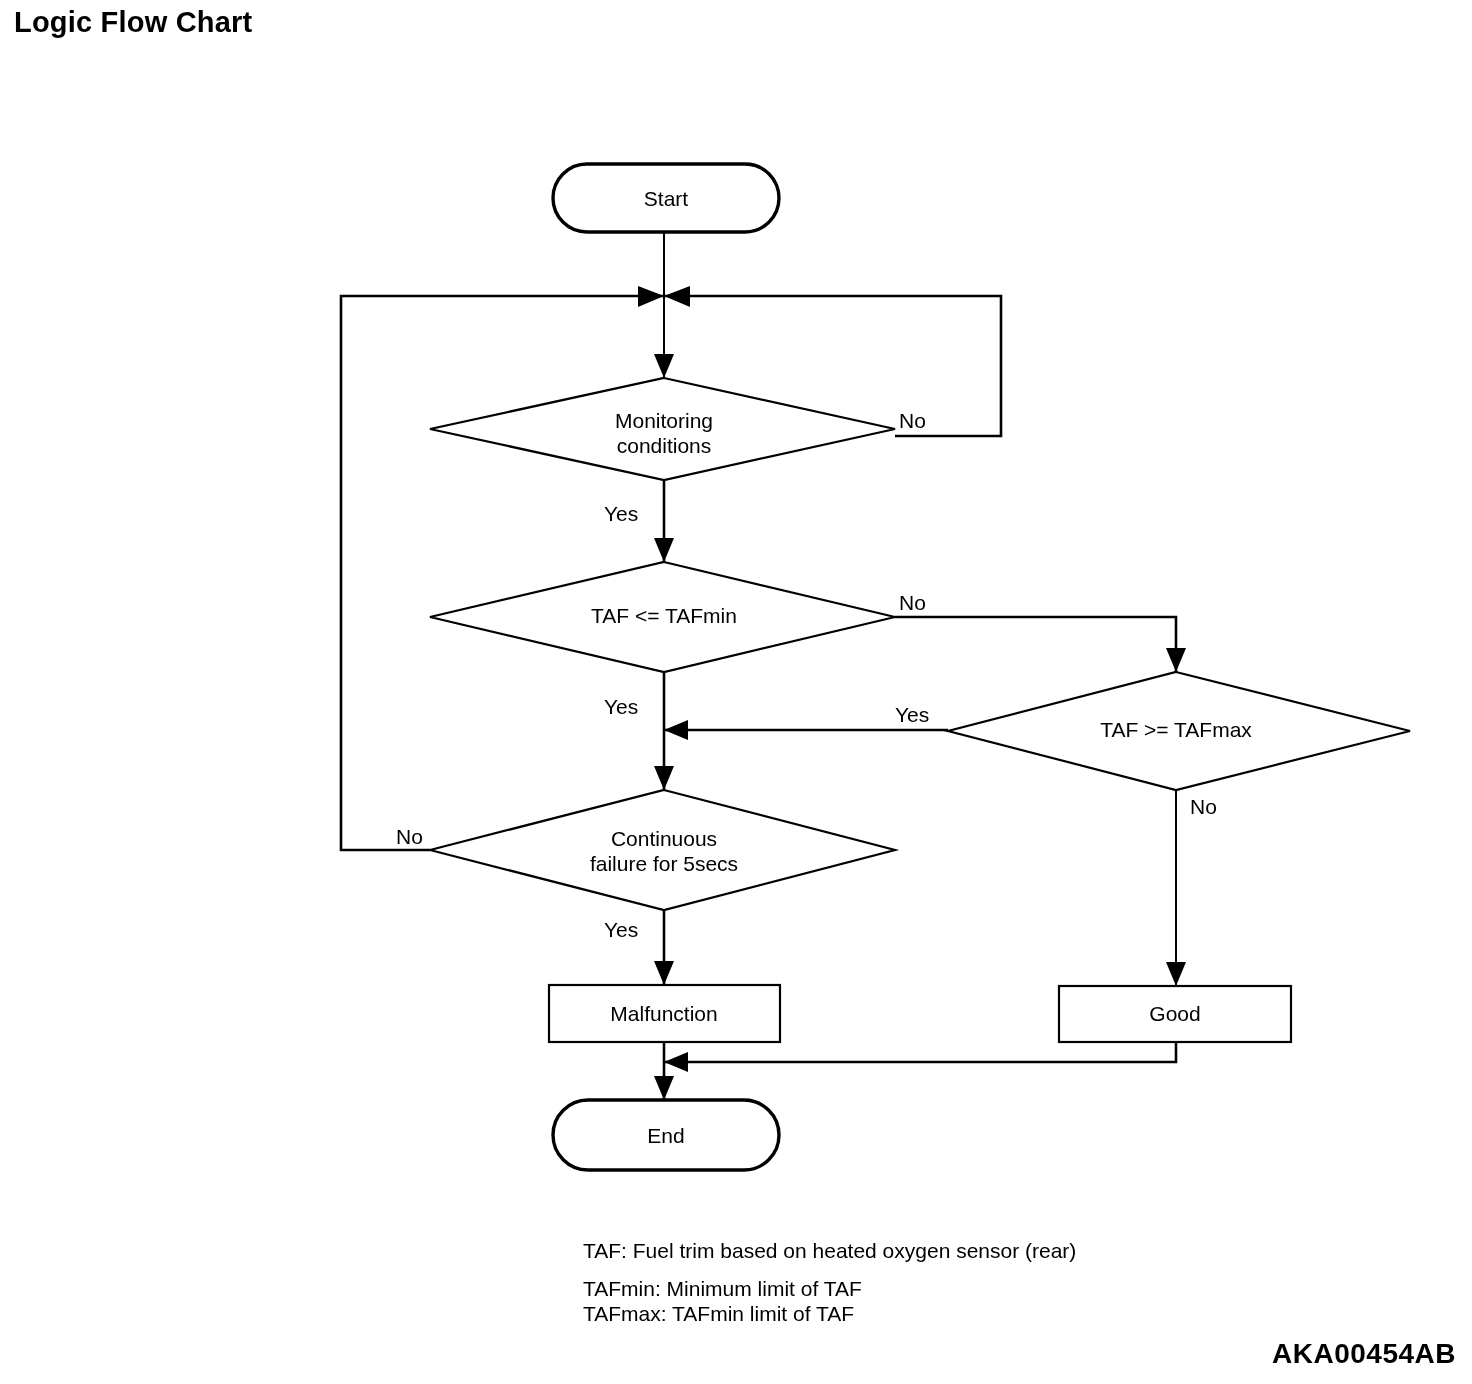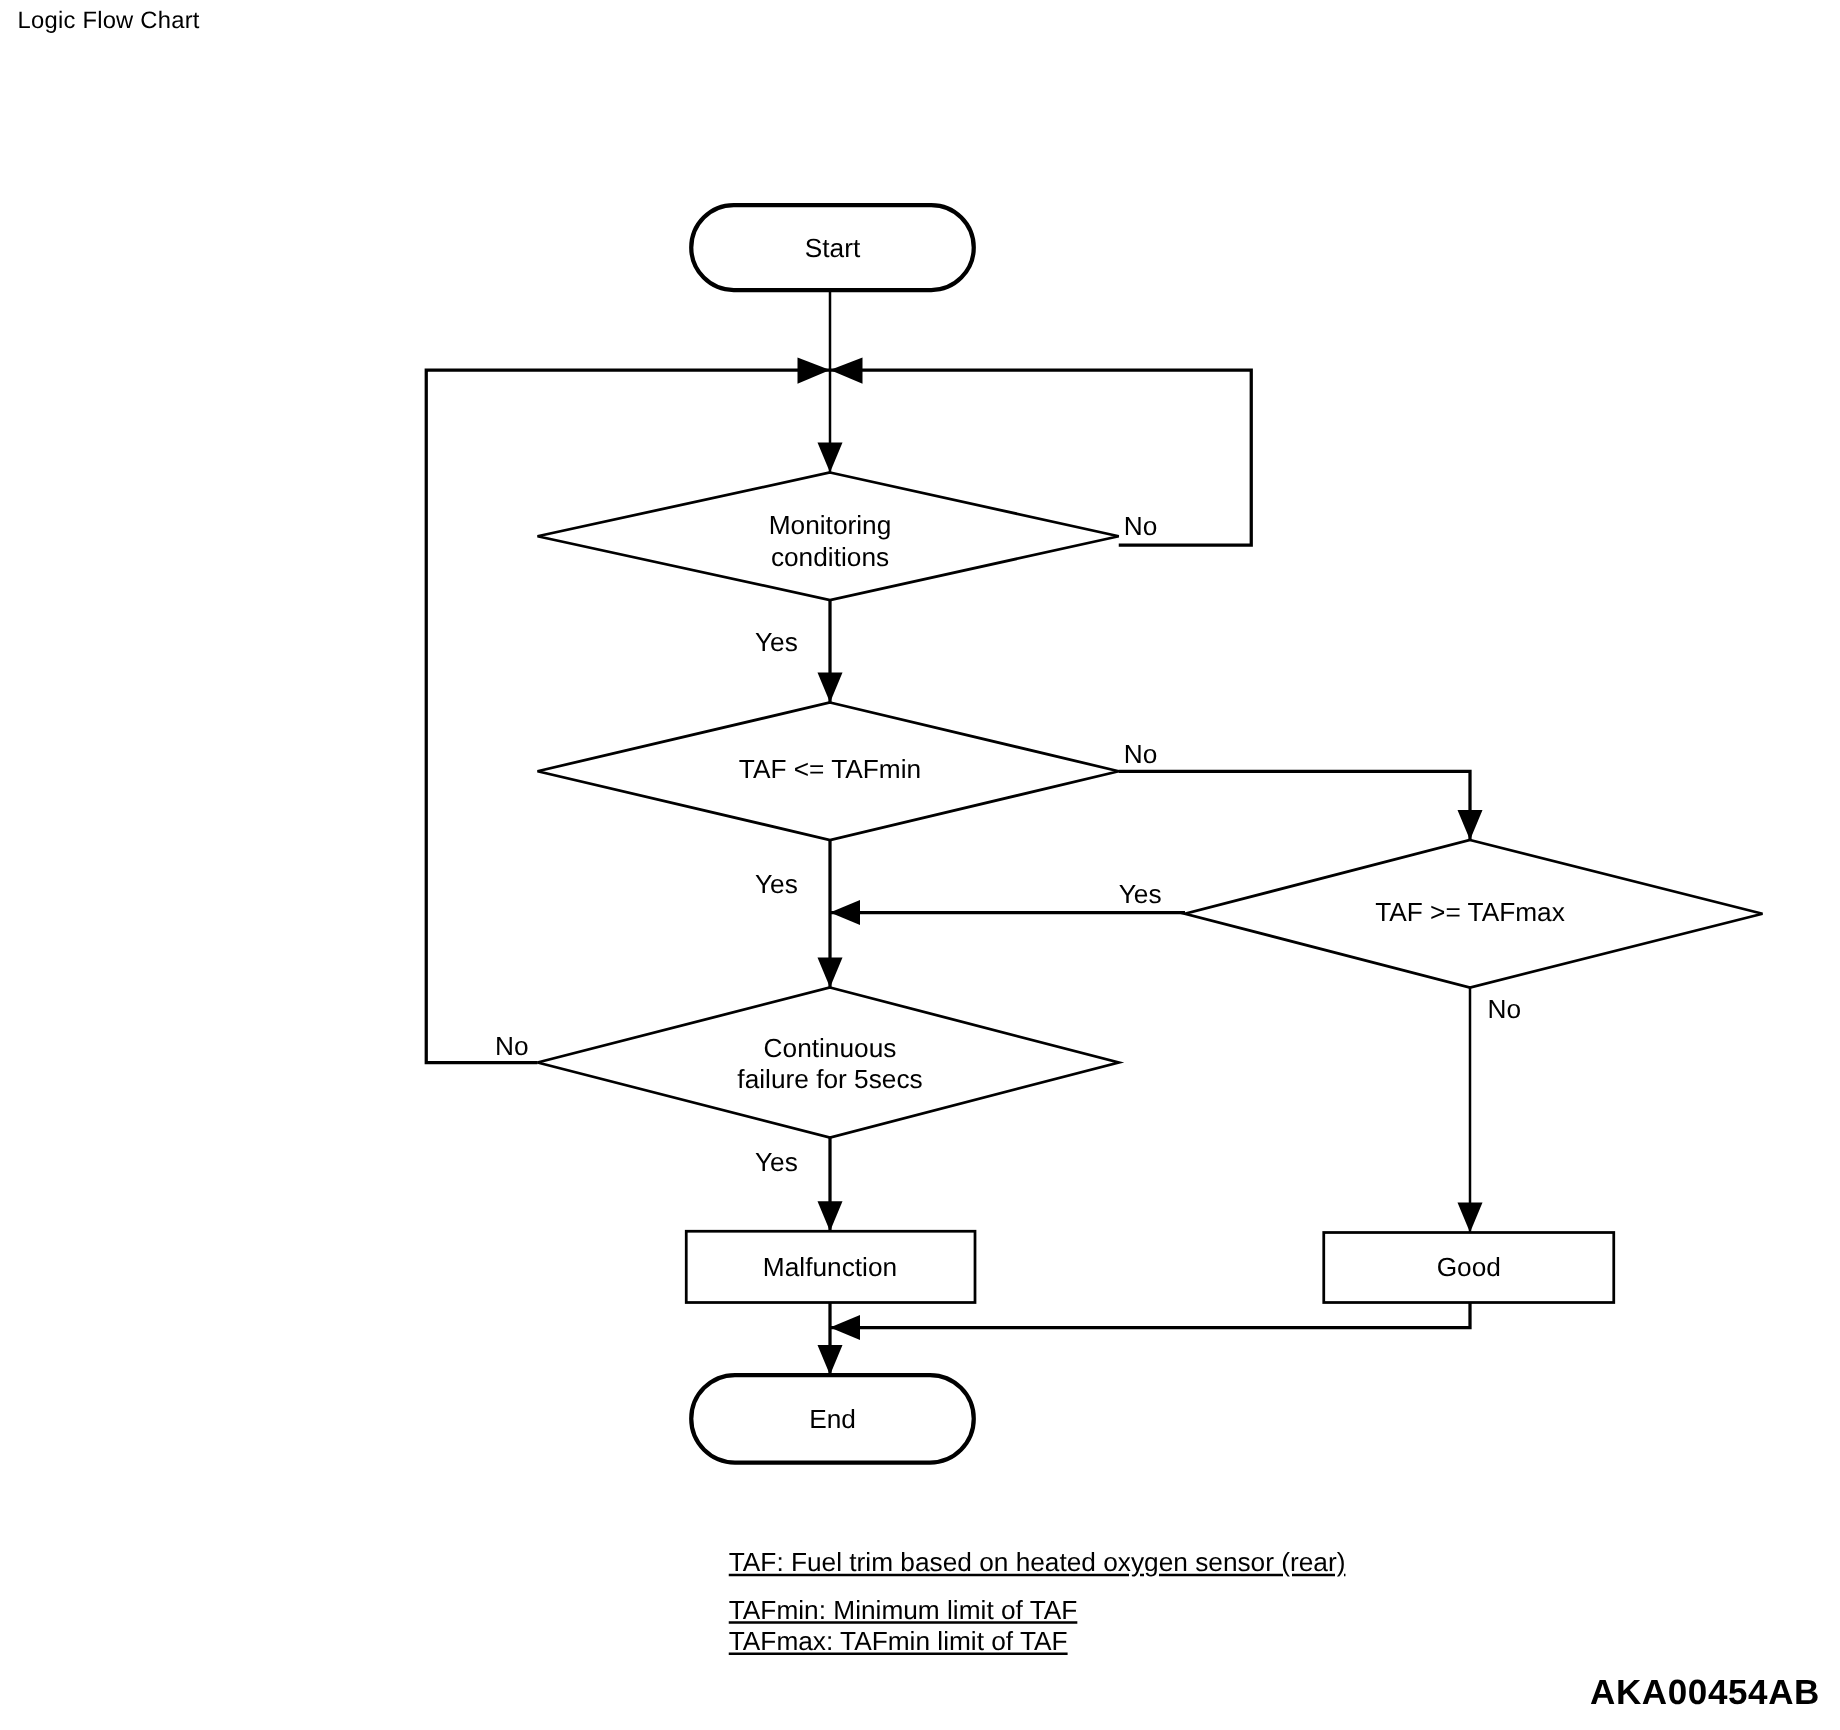--- a/index.html
+++ b/index.html
@@ -12,22 +12,22 @@
     height: 1384px;
     position: relative;
     font-family: "Liberation Sans", sans-serif;
     color: #000000;
     overflow: hidden;
   }
   #page-title {
     position: absolute;
     left: 14px;
     top: 6px;
-    font-size: 19px;
-    font-weight: normal;
+    font-size: 29px;
+    font-weight: bold;
     letter-spacing: 0.2px;
     white-space: pre;
   }
   #flow-svg {
     position: absolute;
     left: 0;
     top: 0;
     width: 1472px;
     height: 1384px;
   }
@@ -60,21 +60,21 @@
   .conn-thin { stroke-width: 2.0; }
   .conn-med { stroke-width: 2.6; }
   .arrow-head { fill: #000000; stroke: none; }
   #legend {
     position: absolute;
     left: 583px;
     top: 1240px;
     font-size: 21px;
     line-height: 1.0;
   }
-  #legend .legend-line { white-space: pre; text-decoration: underline; }
+  #legend .legend-line { white-space: pre; }
   #legend .legend-line-1 { margin-bottom: 17px; }
   #legend .legend-line-2 { margin-bottom: 4px; }
   #doc-code {
     position: absolute;
     right: 16px;
     bottom: 14px;
     font-size: 28px;
     font-weight: bold;
     letter-spacing: 0.5px;
     white-space: pre;

